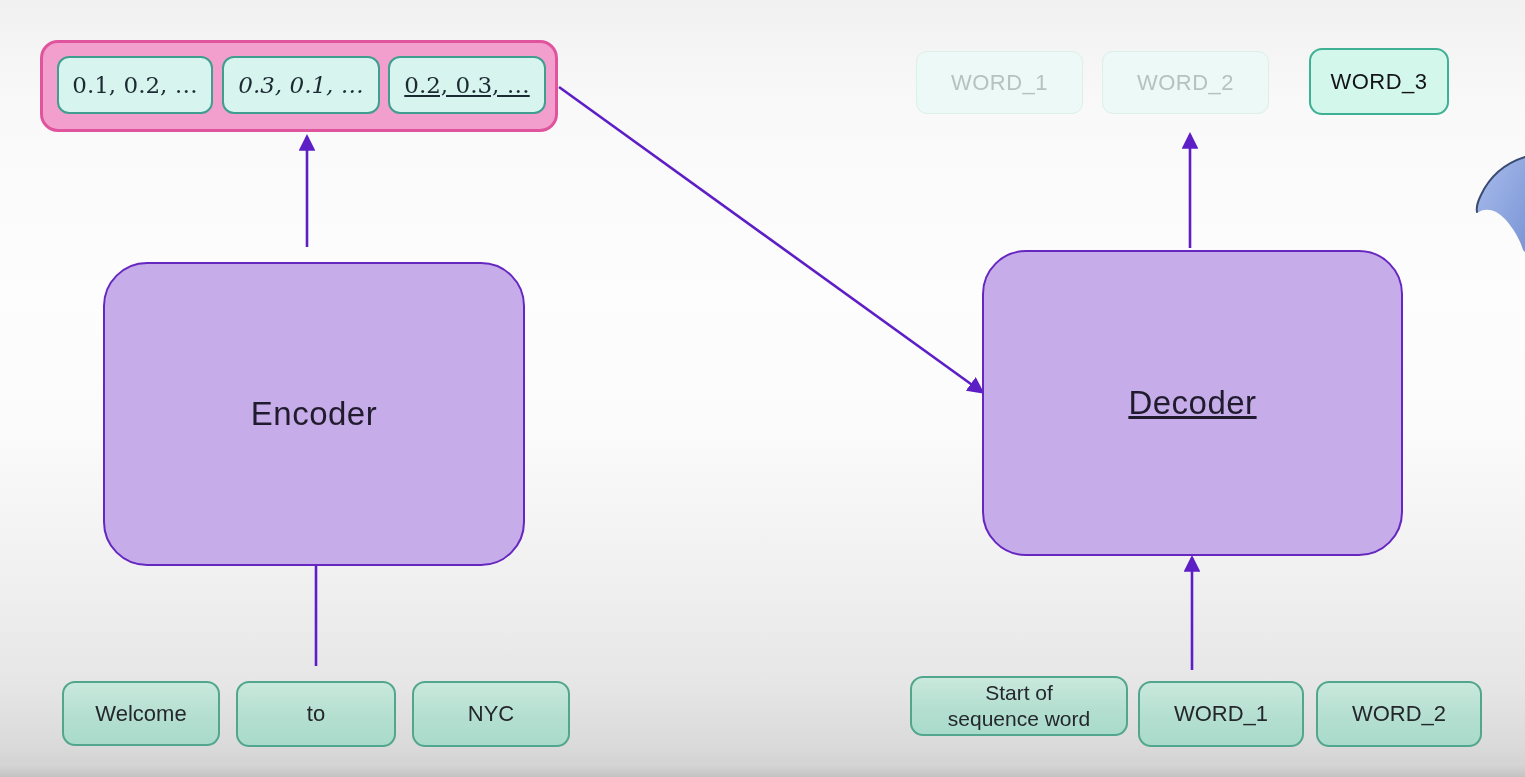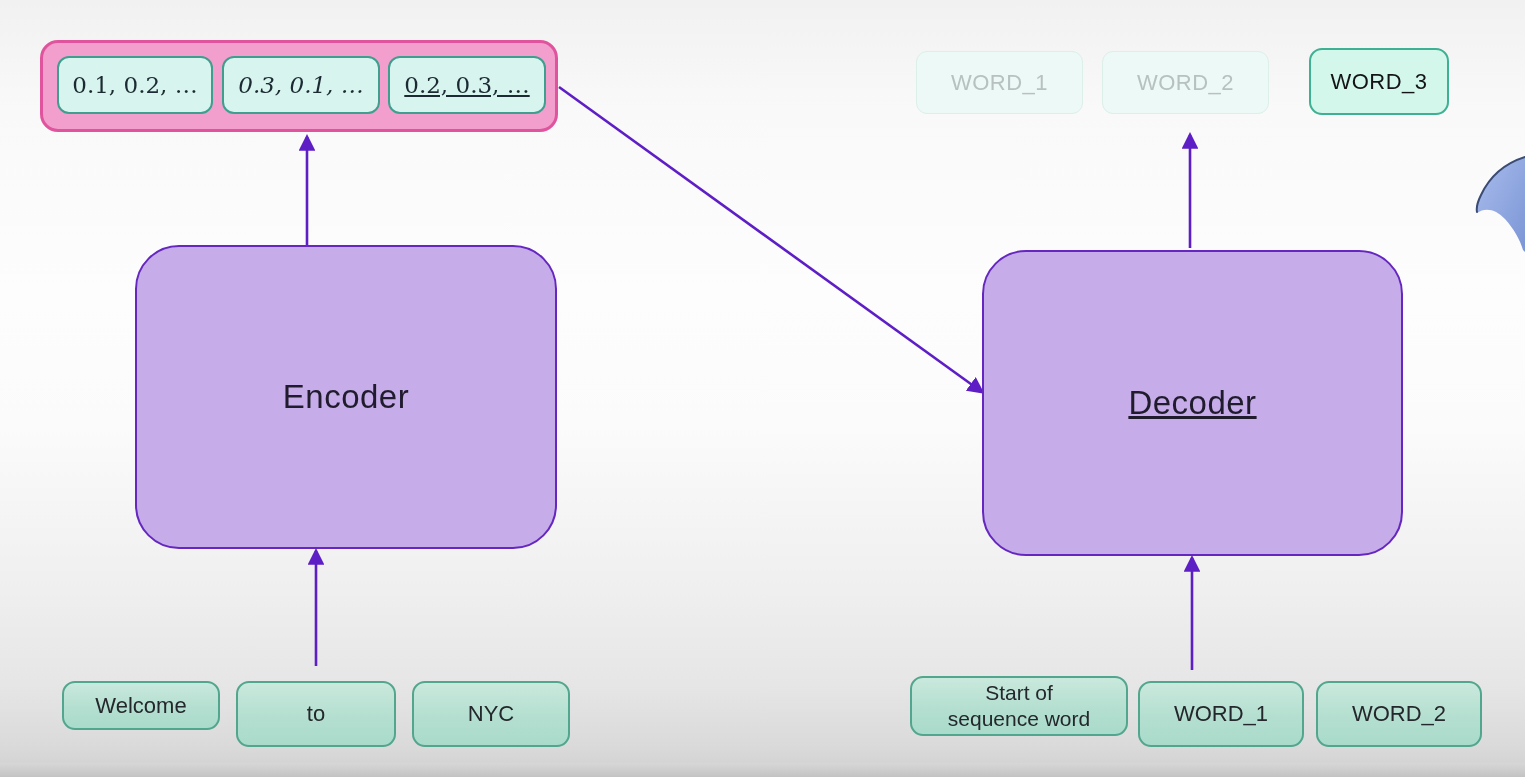--- a/index.html
+++ b/index.html
@@ -17,21 +17,21 @@
     background:linear-gradient(180deg,#d7d7d7,#c3c3c3);
   }
   .arrow-layer{position:absolute;left:0;top:0;width:1525px;height:777px;pointer-events:none;}
 
   
   .block{
     position:absolute;display:flex;align-items:center;justify-content:center;
     background:#c6ade9;border:2.5px solid #6527c0;border-radius:44px;
     color:#201c2e;font-size:33px;letter-spacing:.5px;
   }
-  .encoder{left:103px;top:245px;width:418px;height:300px;margin-left:32px;}
+  .encoder{left:103px;top:262px;width:418px;height:300px;}
   .decoder{left:982px;top:250px;width:417px;height:302px;text-decoration:underline;}
 
   
   .vec-container{
     position:absolute;left:40px;top:40px;width:518px;height:92px;
     background:#f29fce;border:3px solid #e0549e;border-radius:18px;
     box-sizing:border-box;
   }
   .vec-box{
     position:absolute;top:13px;height:58px;
@@ -44,21 +44,21 @@
   .vec-2{left:179px;width:158px;font-style:italic;}
   .vec-3{left:345px;width:158px;text-decoration:underline;}
 
   
   .word-box{
     position:absolute;display:flex;align-items:center;justify-content:center;text-align:center;
     background:linear-gradient(180deg,#c9e9dd 0%,#b4dfd0 55%,#a9dbca 100%);
     border:2px solid #52a68e;border-radius:13px;
     font-size:22px;color:#24272b;box-sizing:border-box;white-space:pre-line;line-height:1.25;
   }
-  .in-welcome{left:62px;top:681px;width:158px;height:49px;}
+  .in-welcome{left:62px;top:681px;width:158px;height:65px;}
   .in-to{left:236px;top:681px;width:160px;height:66px;}
   .in-nyc{left:412px;top:681px;width:158px;height:66px;}
   .in-sos{left:910px;top:676px;width:218px;height:60px;font-size:21px;}
   .in-word1{left:1138px;top:681px;width:166px;height:66px;}
   .in-word2{left:1316px;top:681px;width:166px;height:66px;}
 
   
   .out-box{
     position:absolute;display:flex;align-items:center;justify-content:center;
     border-radius:11px;font-size:22px;box-sizing:border-box;letter-spacing:.5px;

